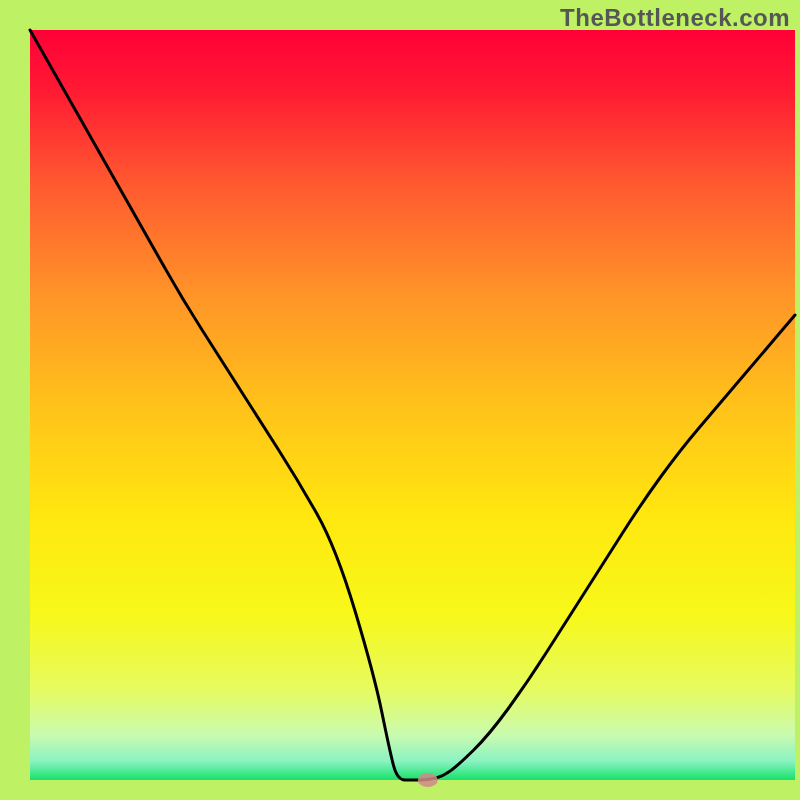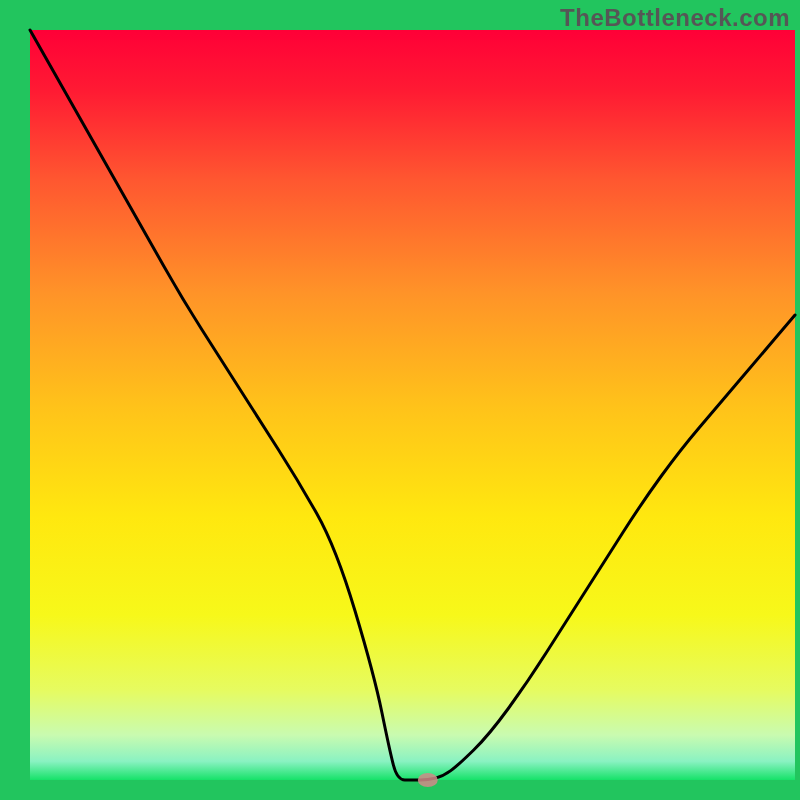--- a/index.html
+++ b/index.html
@@ -7,21 +7,21 @@
     padding: 0;
     width: 800px;
     height: 800px;
     background: #000;
     overflow: hidden;
   }
   .stage {
     position: relative;
     width: 800px;
     height: 800px;
-    background: #22c55e;
+    background: #bef264;
   }
   .brand {
     position: absolute;
     top: 4px;
     right: 10px;
     font-family: Arial, Helvetica, sans-serif;
     font-size: 24px;
     font-weight: 600;
     color: #565656;
     letter-spacing: 0.5px;

